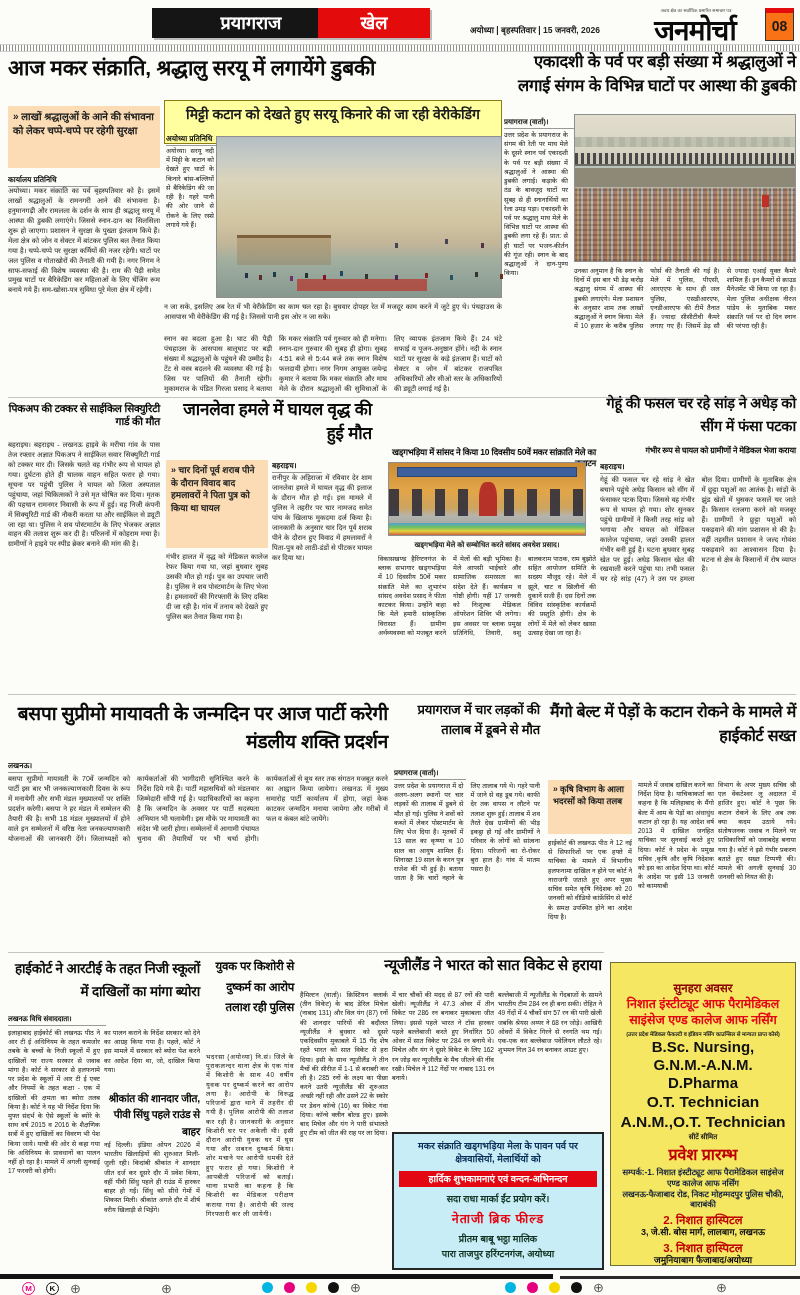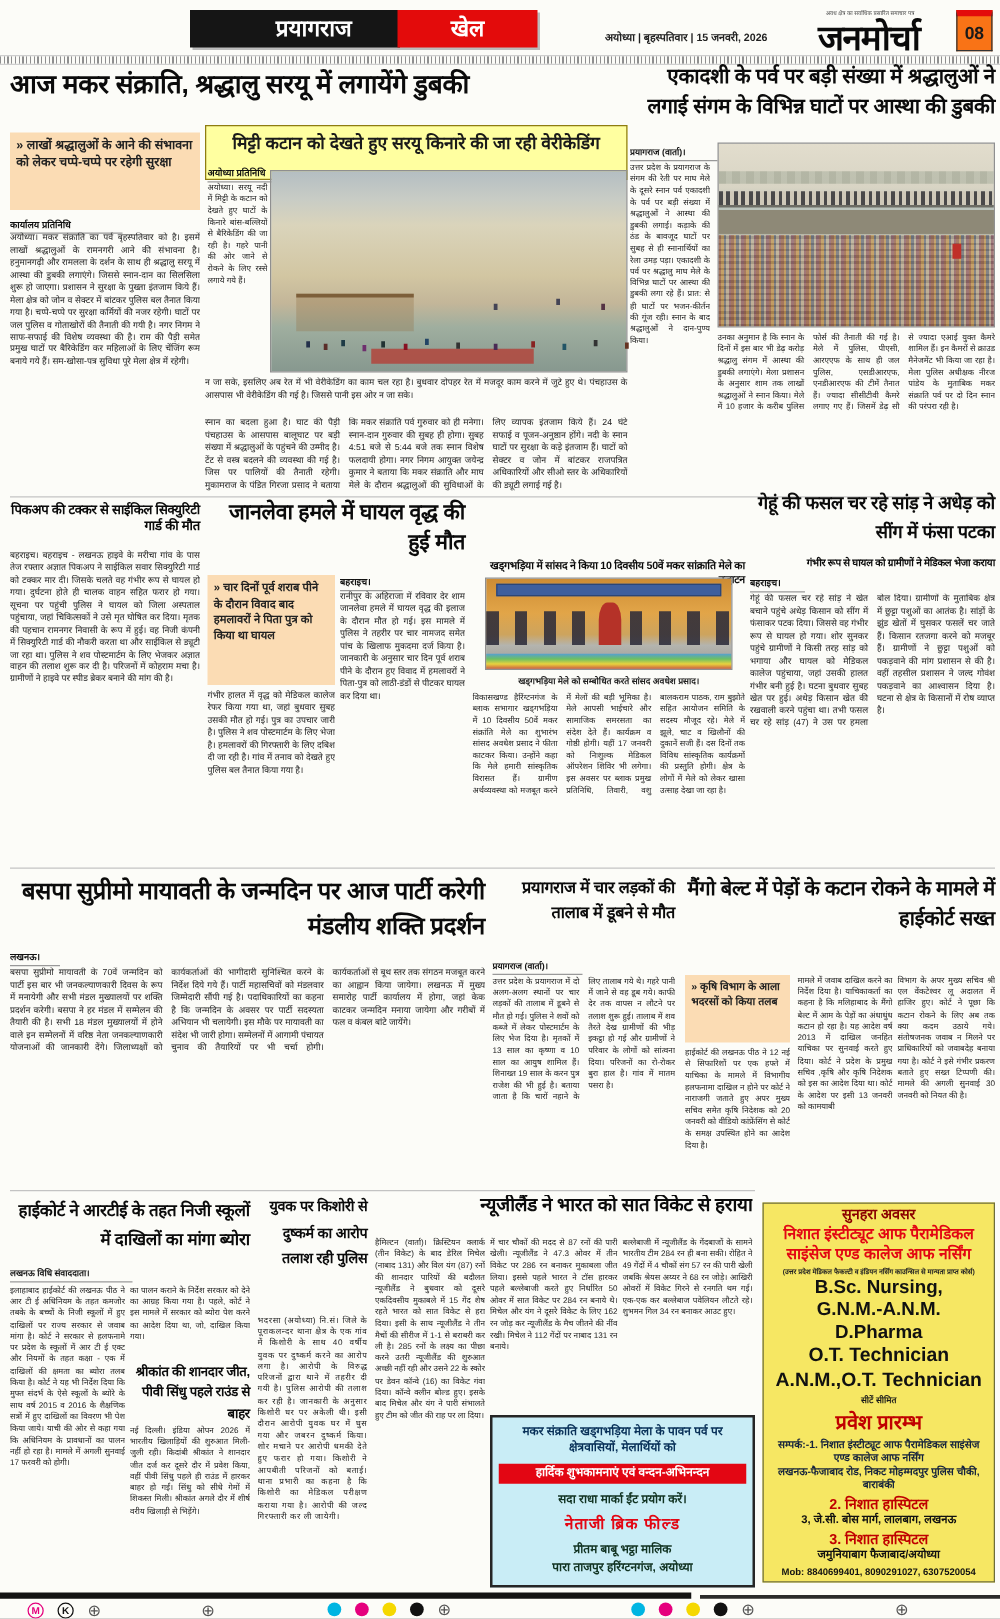--- a/index.html
+++ b/index.html
@@ -44,21 +44,21 @@
   .ph3 .banner{position:absolute;top:6%;left:4%;right:4%;height:14%;background:#3e5f9e;border:1px solid #2c4676}
   .ph3 .row{position:absolute;top:36%;left:0;right:0;height:38%;background:repeating-linear-gradient(90deg,rgba(40,40,56,.85) 0 10px,transparent 10px 23px)}
   .ph3 .chief{position:absolute;top:26%;left:46%;width:9%;height:48%;background:#b53228;border-radius:40% 40% 0 0}
   .ph3 .carpet{position:absolute;bottom:0;left:0;right:0;height:17%;background:linear-gradient(180deg,#56a0d2 0%,#6cc062 35%,#e8d23e 68%,#cc6140 100%)}
   
   .blue-ad{background:#c9edf6;border:2px solid #262626;text-align:center;padding:6px 5px;overflow:hidden}
   .blue-ad .ttl{font-size:9.5px;font-weight:800;color:#083058;line-height:1.35}
   .blue-ad .ban{background:#e30613;color:#fff;font-weight:800;font-size:9.5px;margin:5px 0;padding:2px 1px;line-height:1.3}
   .blue-ad .l{font-size:9.5px;font-weight:800;margin-top:5px;color:#132}
   .blue-ad .brand{color:#e30613;font-size:12.5px;font-weight:800;margin-top:5px;letter-spacing:1px}
-  .yellow-ad{background:#f6e763;border:1px solid #6e6e3a;text-align:center;padding:0 4px;overflow:hidden}
+  .yellow-ad{background:#f6e763;border:1px solid #6e6e3a;text-align:center;padding:17px 4px;overflow:hidden}
   .yellow-ad .k{color:#8b0000;font-weight:800;font-size:11.5px}
   .yellow-ad .nm{color:#e30613;font-weight:800;font-size:12.5px;line-height:1.25;margin-top:2px}
   .yellow-ad .acc{font-size:5.5px;font-weight:700;color:#222;margin-top:2px}
   .yellow-ad .crs{font-weight:800;color:#111;font-size:15px;line-height:1.2;font-family:"Liberation Sans",sans-serif}
   .yellow-ad .crs2{font-weight:800;color:#111;font-size:15.5px;line-height:1.25}
   .yellow-ad .seats{font-size:7px;font-weight:800;margin-top:1px}
   .yellow-ad .adm{color:#c00000;font-weight:800;font-size:16px;margin:2px 0}
   .yellow-ad .cnt{font-size:8.3px;font-weight:800;color:#15233c;line-height:1.3}
   .yellow-ad .hosp{color:#c00000;font-weight:800;font-size:11.5px;margin-top:2px}
   .yellow-ad .addr{font-size:9px;font-weight:800;color:#111;line-height:1.25}
@@ -70,21 +70,21 @@
   .lcirc{width:13px;height:13px;border-radius:50%;border:1.5px solid;font-size:8px;font-weight:700;text-align:center;line-height:11px;display:inline-block}
 </style>
 </head>
 <body>
 
 <div class="paper">
 
   <div class="abs tab blk" style="left:152px;top:8px;width:198px">प्रयागराज</div>
   <div class="abs tab red" style="left:318px;top:8px;width:112px">खेल</div>
 
-  <div class="abs" style="left:470px;top:24px;width:158px;font-size:8.5px;font-weight:700;text-align:center;color:#222">अयोध्या | बृहस्पतिवार | 15 जनवरी, 2026</div>
+  <div class="abs" style="left:470px;top:24px;width:158px;font-size:8.5px;font-weight:700;text-align:left;color:#222">अयोध्या | बृहस्पतिवार | 15 जनवरी, 2026</div>
   <div class="abs" style="left:632px;top:7px;width:128px;font-size:4.5px;text-align:center;color:#444">अवध क्षेत्र का सर्वाधिक प्रसारित समाचार पत्र</div>
   <div class="abs" style="left:628px;top:10px;width:134px;font-size:28px;font-weight:900;letter-spacing:-1px;color:#0a0a0a;text-align:center;white-space:nowrap;overflow:hidden">जनमोर्चा</div>
   <div class="abs" style="left:765px;top:8px;width:29px;height:33px;border:1px solid #333;border-top:5px solid #e30b0b;background:#f97316;text-align:center;font-size:14px;font-weight:800;line-height:27px">08</div>
 
   <div class="abs dotband" style="left:0;top:44px;width:800px;height:8px"></div>
 
   <div class="abs peach" style="left:8px;top:106px;width:152px;height:62px;font-size:10px">» लाखों श्रद्धालुओं के आने की संभावना को लेकर चप्पे-चप्पे पर रहेगी सुरक्षा</div>
 
   <div class="abs hl" style="left:8px;top:55px;width:494px;height:38px;font-size:21px;white-space:nowrap;overflow:hidden;text-align:left">आज मकर संक्राति, श्रद्धालु सरयू में लगायेंगे डुबकी</div>
   <div class="abs byline" style="left:8px;top:174px;width:90px">कार्यालय प्रतिनिधि</div>

